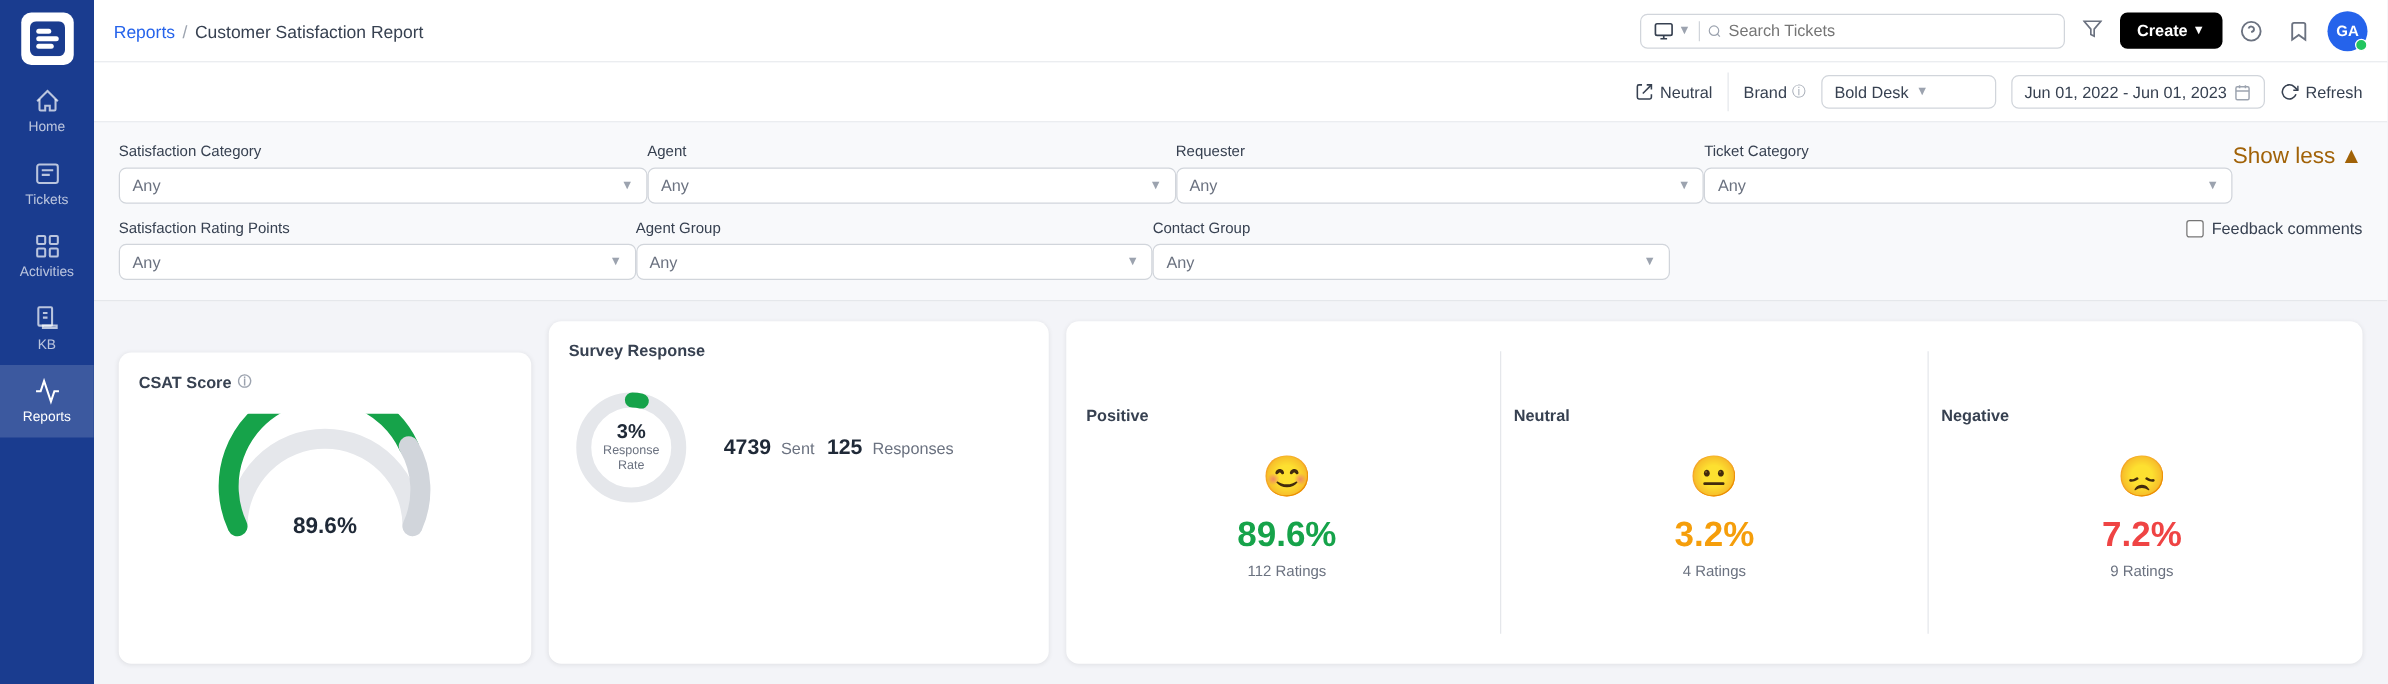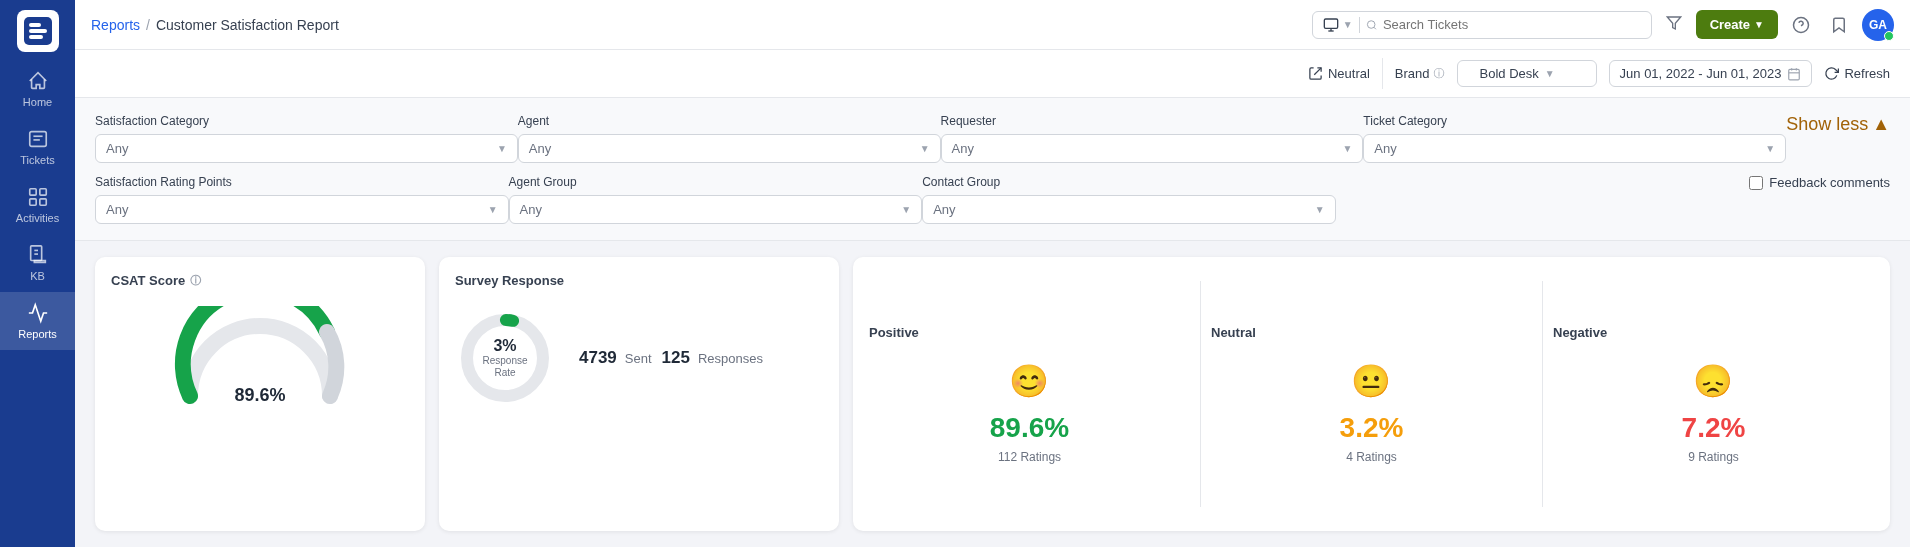--- a/index.html
+++ b/index.html
@@ -46,21 +46,21 @@
     }
     .search-bar input {
       border: none; outline: none; font-size: 13px; color: #6b7280; width: 100%;
       background: transparent;
     }
     .filter-btn {
       background: none; border: none; cursor: pointer; padding: 6px;
       color: #6b7280;
     }
     .create-btn {
-      background: #4d7c0f; color: white; border: none; border-radius: 6px;
+      background: #000000; color: white; border: none; border-radius: 6px;
       padding: 7px 14px; font-size: 13px; font-weight: 600; cursor: pointer;
       display: flex; align-items: center; gap: 4px;
     }
     .icon-btn {
       background: none; border: none; cursor: pointer; padding: 6px;
       color: #6b7280; display: flex; align-items: center;
     }
     .avatar {
       width: 32px; height: 32px; border-radius: 50%; background: #2563eb;
       display: flex; align-items: center; justify-content: center;
@@ -76,21 +76,21 @@
       height: 48px; background: white; display: flex; align-items: center;
       padding: 0 20px; gap: 12px; border-bottom: 1px solid #e5e7eb;
       justify-content: flex-end;
     }
     .export-btn {
       display: flex; align-items: center; gap: 5px; background: none; border: none;
       cursor: pointer; color: #374151; font-size: 13px; font-weight: 500;
     }
     .brand-label { font-size: 13px; color: #374151; font-weight: 500; display: flex; align-items: center; gap: 4px; }
     .brand-select {
-      border: 1px solid #d1d5db; border-radius: 6px; padding: 5px 22px;
+      border: 1px solid #d1d5db; border-radius: 6px; padding: 5px 10px;
       font-size: 13px; color: #374151; display: flex; align-items: center; gap: 6px;
       min-width: 140px; cursor: pointer; background: white;
     }
     .date-range {
       border: 1px solid #d1d5db; border-radius: 6px; padding: 5px 10px;
       font-size: 13px; color: #374151; display: flex; align-items: center; gap: 6px;
       cursor: pointer; background: white;
     }
     .refresh-btn {
       display: flex; align-items: center; gap: 5px; background: none; border: none;
@@ -122,21 +122,21 @@
     
     .dashboard {
       flex: 1; padding: 16px 20px; display: flex; gap: 14px; overflow: hidden;
     }
 
     
     .card {
       background: white; border-radius: 10px; padding: 16px;
       box-shadow: 0 1px 4px rgba(0,0,0,0.08);
     }
-    .csat-card { width: 330px; flex-shrink: 0; }
+    .csat-card { width: 330px; flex-shrink: 0; margin-top: 25px; }
     .card-title { font-size: 13px; font-weight: 600; color: #374151; display: flex; align-items: center; gap: 5px; margin-bottom: 10px; }
     .csat-gauge { display: flex; flex-direction: column; align-items: center; padding: 8px 0; }
 
     
     .survey-card { width: 400px; flex-shrink: 0; }
     .survey-inner { display: flex; align-items: center; gap: 24px; padding: 10px 0; }
     .donut-wrap { position: relative; width: 100px; height: 100px; flex-shrink: 0; }
     .donut-label {
       position: absolute; top: 50%; left: 50%; transform: translate(-50%, -50%);
       text-align: center;

